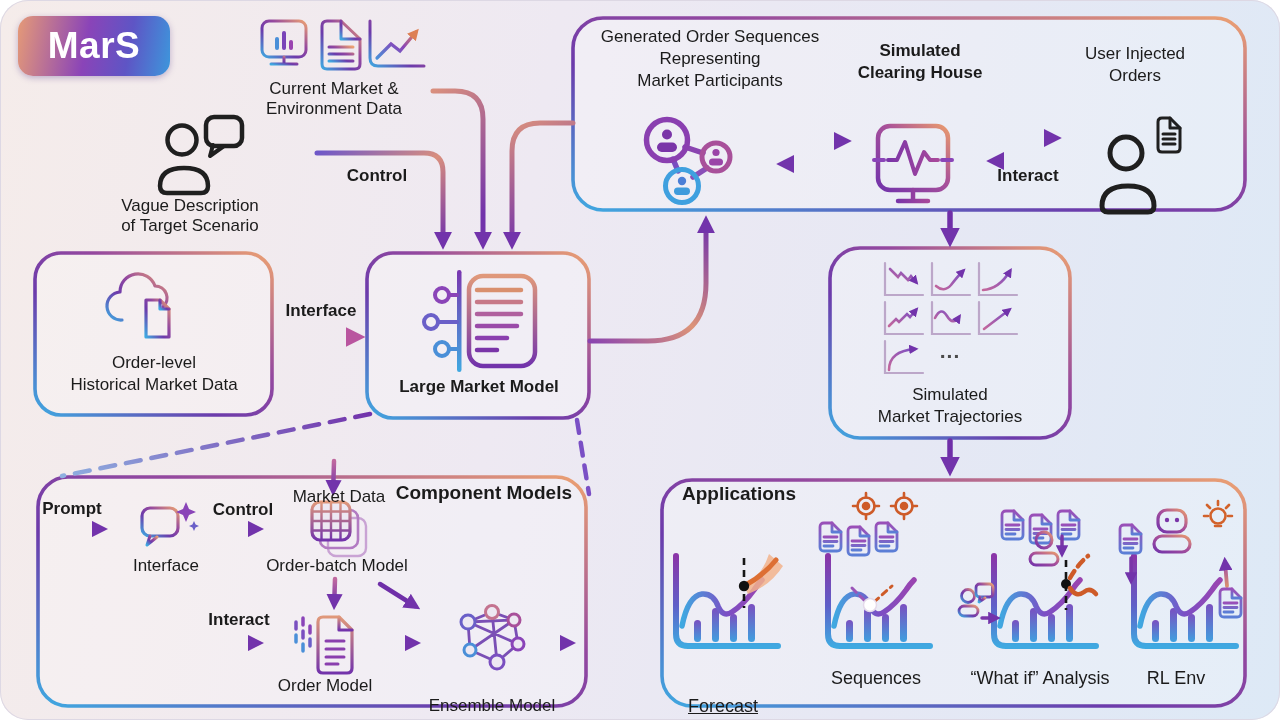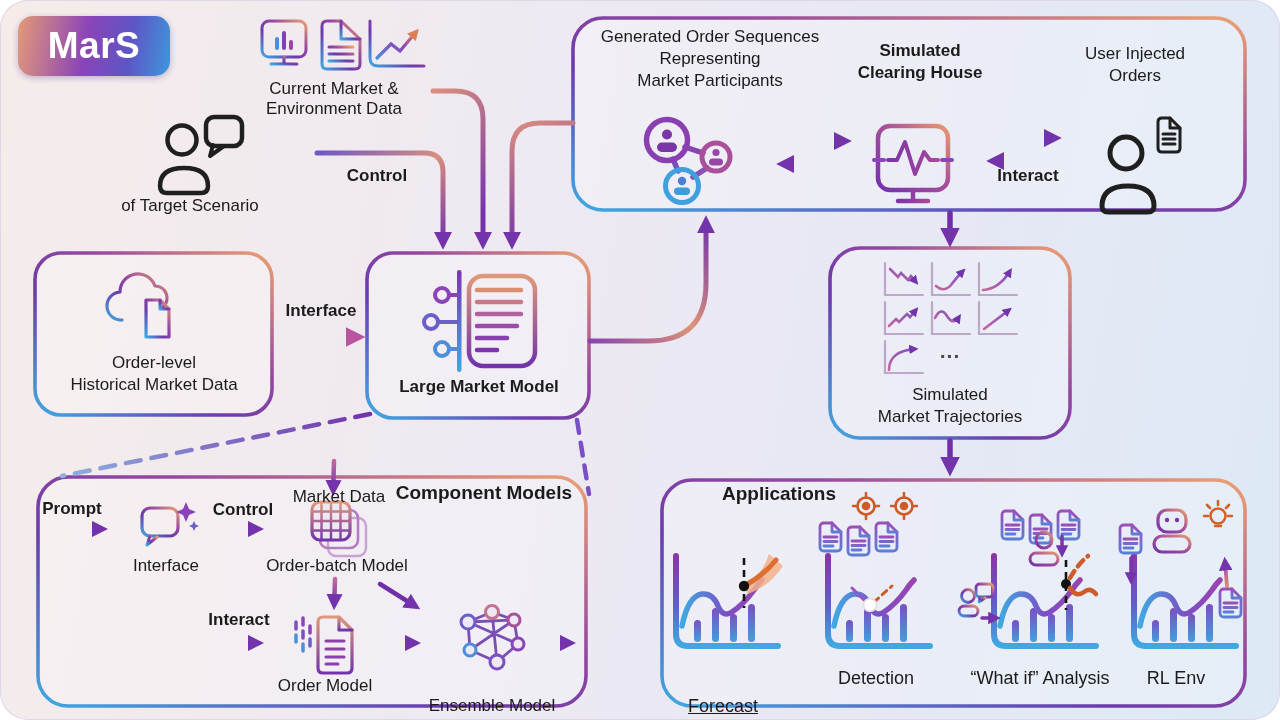--- a/index.html
+++ b/index.html
@@ -8,21 +8,21 @@
     border-radius:28px;
     background:linear-gradient(100deg,#f5ecea 0%,#eee9f2 40%,#e6e8f4 70%,#dde9f6 100%);
     box-shadow:0 0 0 1px #ddd8e4 inset;
     font-family:"Liberation Sans", sans-serif;color:#1b1b1b;
   }
   svg.layer{position:absolute;left:0;top:0;}
   .lbl{position:absolute;font-size:17px;line-height:20px;text-align:center;white-space:nowrap;}
   .lbl span{display:block;}
   .b{font-weight:bold;}
   .lh22{line-height:22px;}
-  .left{text-align:left;margin-left:40px;}
+  .left{text-align:left;}
   .right{text-align:right;}
   .sect{font-size:19px;}
   .ellip{font-size:21px;font-weight:bold;color:#4a4a4a;letter-spacing:1px;}
   .logo{
     position:absolute;left:18px;top:16px;width:152px;height:60px;border-radius:15px;
     background:linear-gradient(100deg,#e59a77 0%,#8a44b8 45%,#5e55c5 72%,#3d97dc 100%);
     display:flex;align-items:center;justify-content:center;
     color:#ffffff;font-weight:bold;font-size:37px;letter-spacing:0.5px;
     box-shadow:0 2px 6px rgba(90,60,140,.35);
   }
@@ -430,20 +430,21 @@
   <div class="logo">
       <span>MarS</span>
     </div>
 
   <div class="lbl" style="left:230px;top:79px;width:208px;">
     <span>Current Market &amp;</span>
     <span>Environment Data</span>
   </div>
 
   <div class="lbl" style="left:86px;top:196px;width:208px;">
+    <span>Vague Description</span>
     <span>of Target Scenario</span>
   </div>
 
   <div class="lbl b" style="left:325px;top:166px;width:104px;">Control</div>
   <div class="lbl b" style="left:269px;top:301px;width:104px;">Interface</div>
   <div class="lbl" style="left:262px;top:439px;width:154px;margin-top:48px;">Market Data</div>
 
   <div class="lbl lh22" style="left:41px;top:352px;width:226px;">
     <span>Order-level</span>
     <span>Historical Market Data</span>
@@ -479,17 +480,17 @@
   <div class="lbl b" style="left:20px;top:499px;width:104px;">Prompt</div>
   <div class="lbl b" style="left:191px;top:500px;width:104px;">Control</div>
   <div class="lbl" style="left:104px;top:556px;width:124px;">Interface</div>
   <div class="lbl" style="left:235px;top:556px;width:204px;">Order-batch Model</div>
   <div class="lbl b" style="left:187px;top:610px;width:104px;">Interact</div>
   <div class="lbl" style="left:243px;top:676px;width:164px;">Order Model</div>
   <div class="lbl" style="left:400px;top:676px;width:184px;margin-top:20px;">Ensemble Model</div>
 
   <div class="lbl b sect left" style="left:682px;top:484px;width:220px;">Applications</div>
   <div class="lbl" style="left:653px;top:696px;width:140px;font-size:18px;text-decoration:underline;">Forecast</div>
-  <div class="lbl" style="left:806px;top:668px;width:140px;font-size:18px;">Detection</div>
+  <div class="lbl" style="left:806px;top:668px;width:140px;font-size:18px;">Sequences</div>
   <div class="lbl" style="left:946px;top:668px;width:188px;font-size:18px;">“What if” Analysis</div>
   <div class="lbl" style="left:1104px;top:668px;width:144px;font-size:18px;">RL Env</div>
 
 </div>
 
 </body></html>

